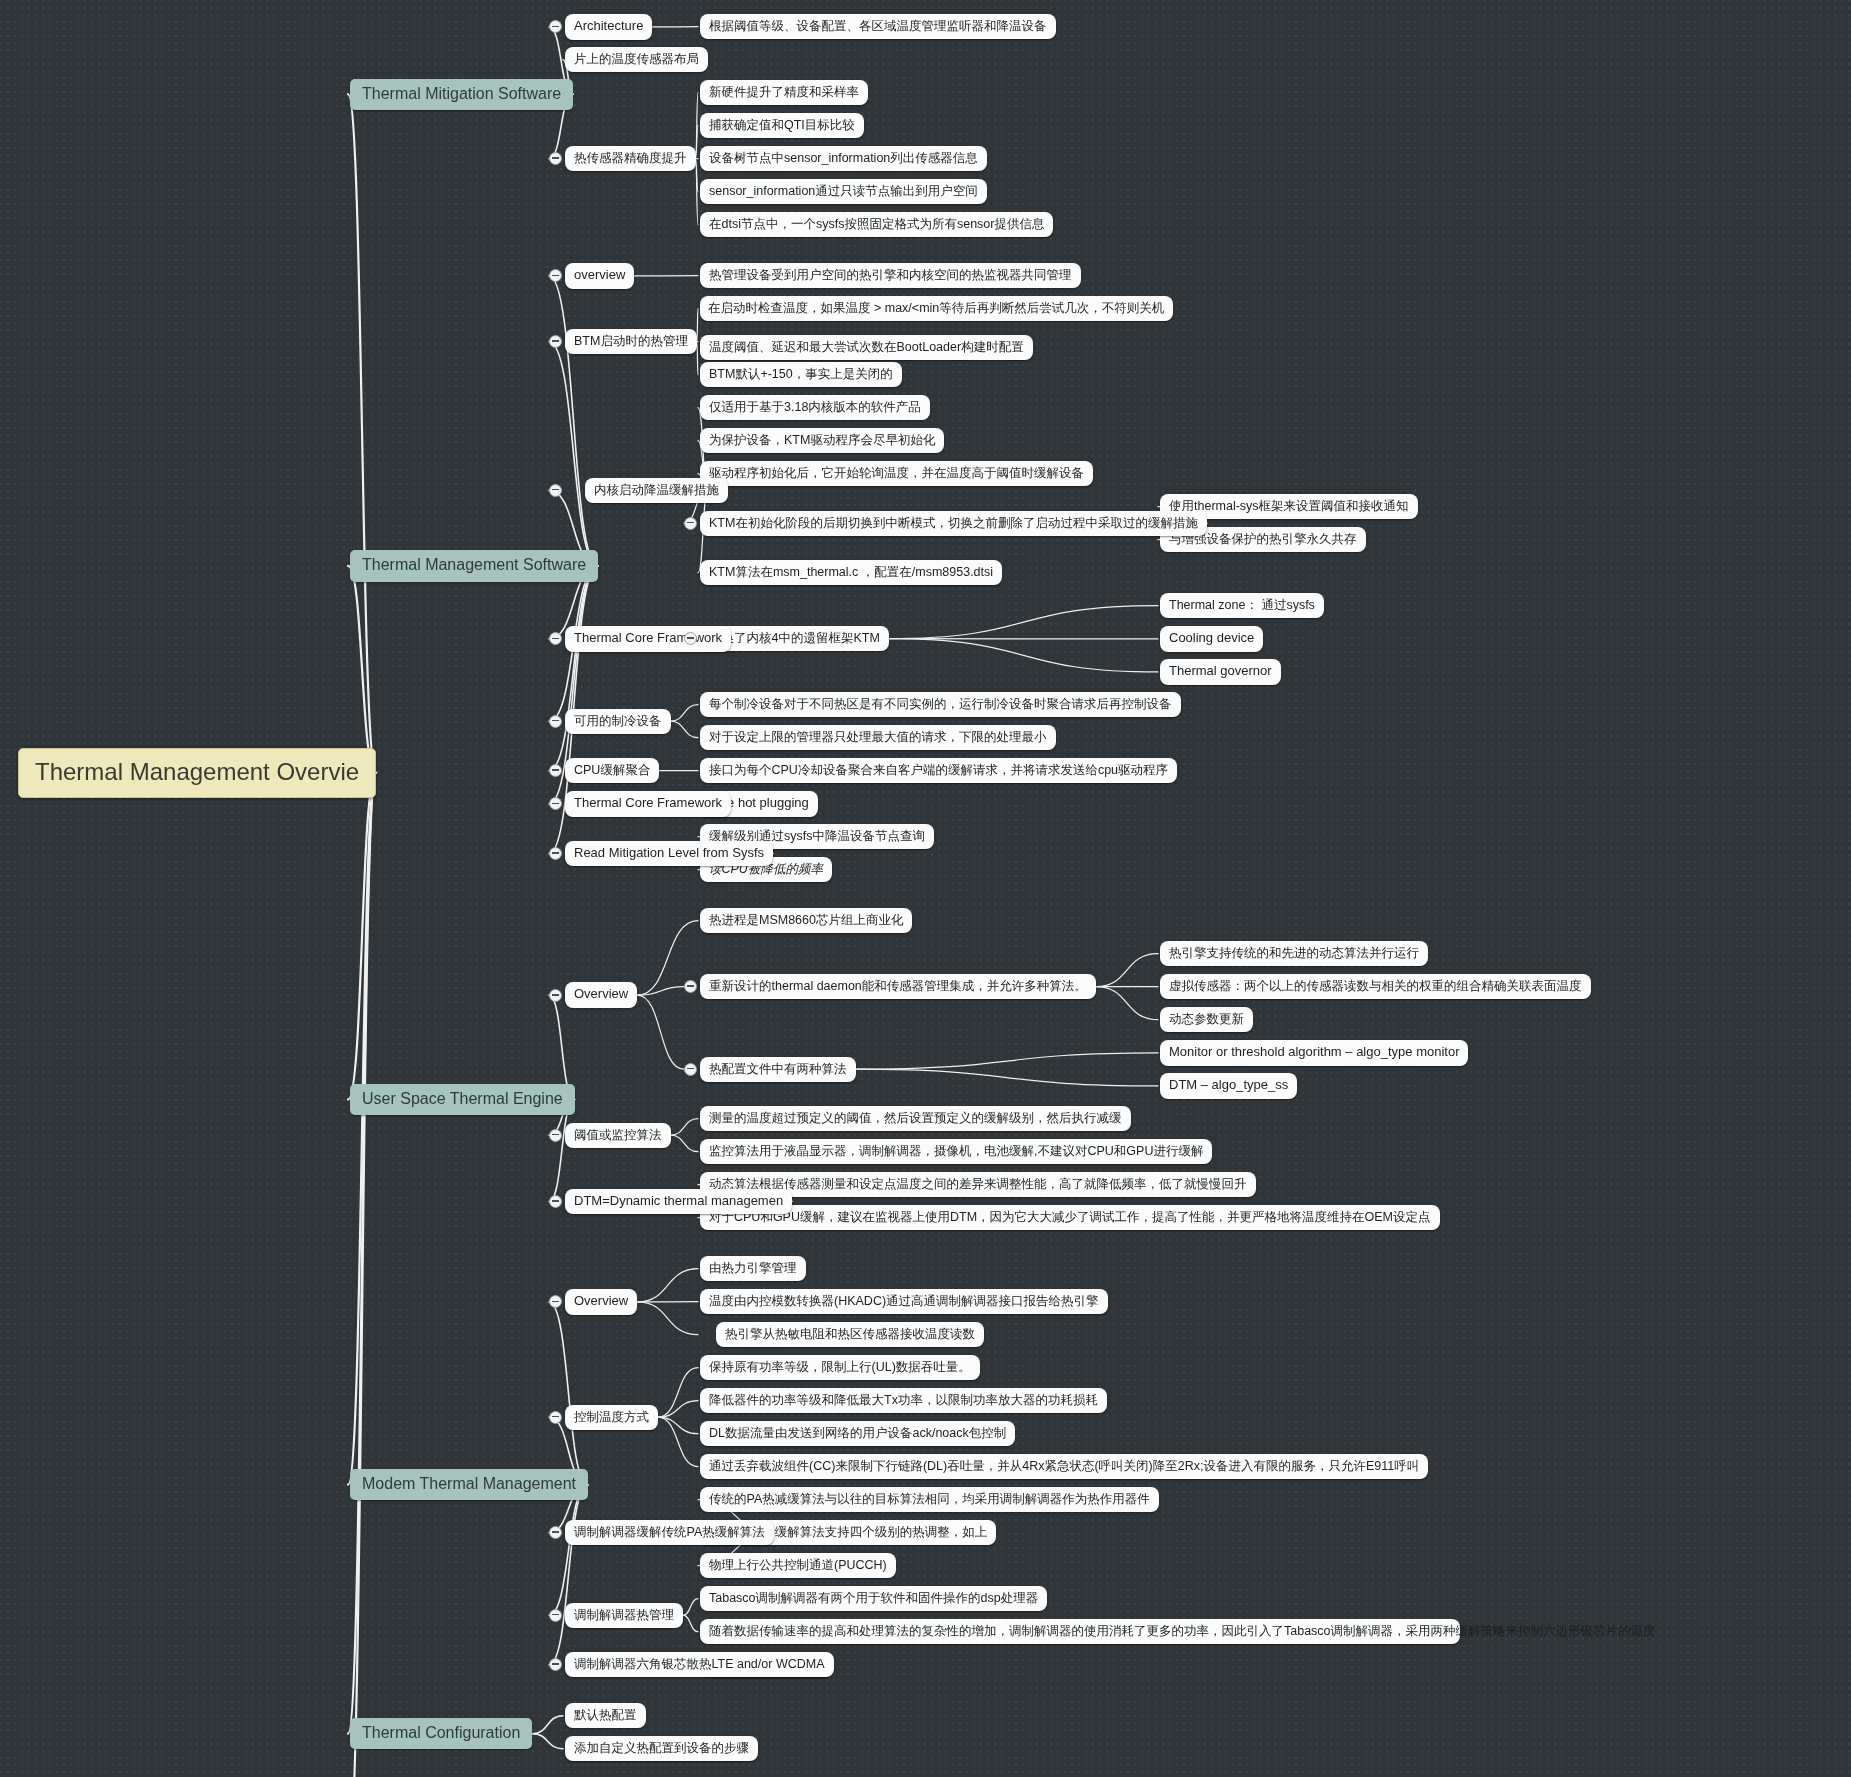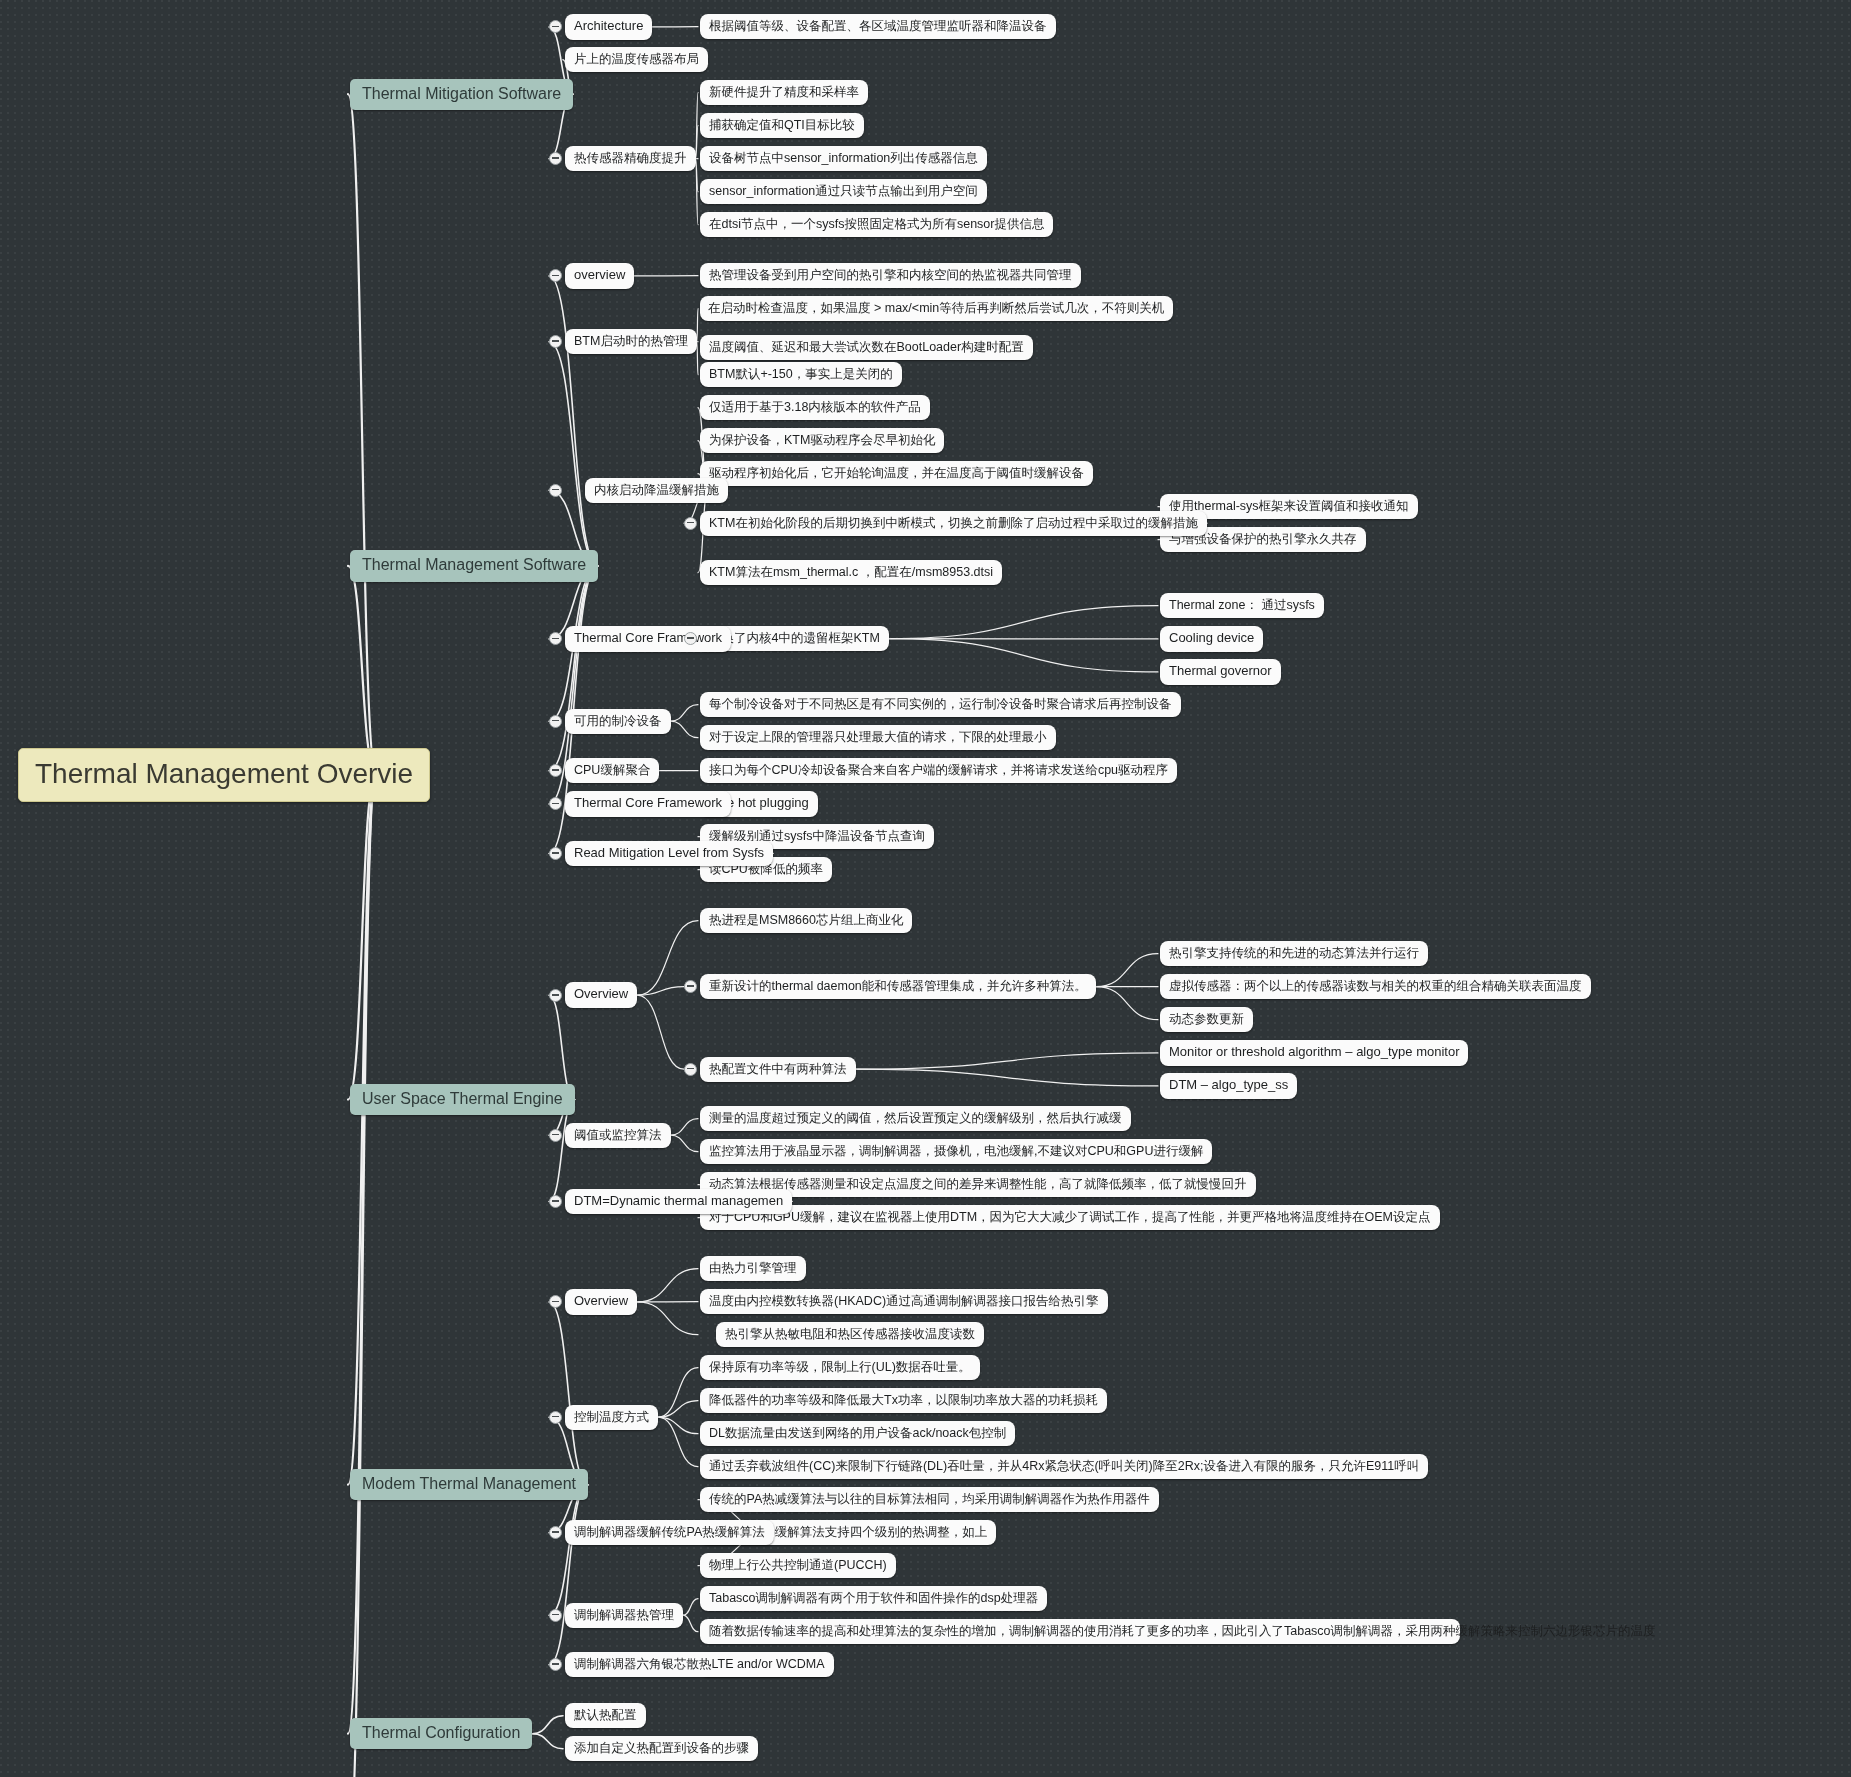--- a/index.html
+++ b/index.html
@@ -37,21 +37,21 @@
     white-space: nowrap;
     border-radius: 7px;
     line-height: 1.15;
     display: flex;
     align-items: center;
   }
   .node.root {
     background: #ede9bd;
     color: #3a3a32;
     border: 1px solid #cfc98f;
-    font-size: 28px;
+    font-size: 24px;
     padding: 9px 16px 11px 16px;
     border-radius: 5px;
     box-shadow: 0 1px 3px rgba(0,0,0,0.45);
   }
   .node.l1 {
     background: #a7c4bc;
     color: #2f3b3a;
     border-radius: 5px;
     font-size: 16px;
     padding: 6px 12px 7px 12px;
@@ -207,21 +207,21 @@
       <div class="node leaf cjk" style="left: 700px; top: 626px; max-width: 760px;">替换了内核4中的遗留框架KTM</div>
       <div class="node leaf" style="left: 565px; top: 626px; max-width: 760px;">Thermal Core Framework</div>
       <div class="node leaf cjk" style="left: 700px; top: 692px; max-width: 760px;">每个制冷设备对于不同热区是有不同实例的，运行制冷设备时聚合请求后再控制设备</div>
       <div class="node leaf cjk" style="left: 700px; top: 725px; max-width: 760px;">对于设定上限的管理器只处理最大值的请求，下限的处理最小</div>
       <div class="node leaf cjk" style="left: 565px; top: 708.5px; max-width: 760px;">可用的制冷设备</div>
       <div class="node leaf cjk" style="left: 700px; top: 758px; max-width: 760px;">接口为每个CPU冷却设备聚合来自客户端的缓解请求，并将请求发送给cpu驱动程序</div>
       <div class="node leaf cjk" style="left: 565px; top: 758px; max-width: 760px;">CPU缓解聚合</div>
       <div class="node leaf" style="left: 700px; top: 791px; max-width: 760px;">core hot plugging</div>
       <div class="node leaf" style="left: 565px; top: 791px; max-width: 760px;">Thermal Core Framework</div>
       <div class="node leaf cjk" style="left: 700px; top: 824px; max-width: 760px;">缓解级别通过sysfs中降温设备节点查询</div>
-      <div class="node leaf cjk" style="left: 700px; top: 857px; max-width: 760px;">读CPU被降低的频率</div>
+      <div class="node leaf cjk" style="left: 700px; top: 857px; max-width: 760px; font-style: italic;">读CPU被降低的频率</div>
       <div class="node leaf" style="left: 565px; top: 840.5px; max-width: 760px;">Read Mitigation Level from Sysfs</div>
       <div class="node l1" style="left: 350px; top: 550.25px; max-width: 760px;">Thermal Management Software</div>
       <div class="node leaf cjk" style="left: 700px; top: 908px; max-width: 760px;">热进程是MSM8660芯片组上商业化</div>
       <div class="node leaf cjk" style="left: 1160px; top: 941px; max-width: 760px;">热引擎支持传统的和先进的动态算法并行运行</div>
       <div class="node leaf cjk" style="left: 1160px; top: 974px; max-width: 760px;">虚拟传感器：两个以上的传感器读数与相关的权重的组合精确关联表面温度</div>
       <div class="node leaf cjk" style="left: 1160px; top: 1007px; max-width: 760px;">动态参数更新</div>
       <div class="node leaf cjk" style="left: 700px; top: 974px; max-width: 760px;">重新设计的thermal daemon能和传感器管理集成，并允许多种算法。</div>
       <div class="node leaf" style="left: 1160px; top: 1040px; max-width: 760px;">Monitor or threshold algorithm – algo_type monitor</div>
       <div class="node leaf" style="left: 1160px; top: 1073px; max-width: 760px;">DTM – algo_type_ss</div>
       <div class="node leaf cjk" style="left: 700px; top: 1056.5px; max-width: 760px;">热配置文件中有两种算法</div>

